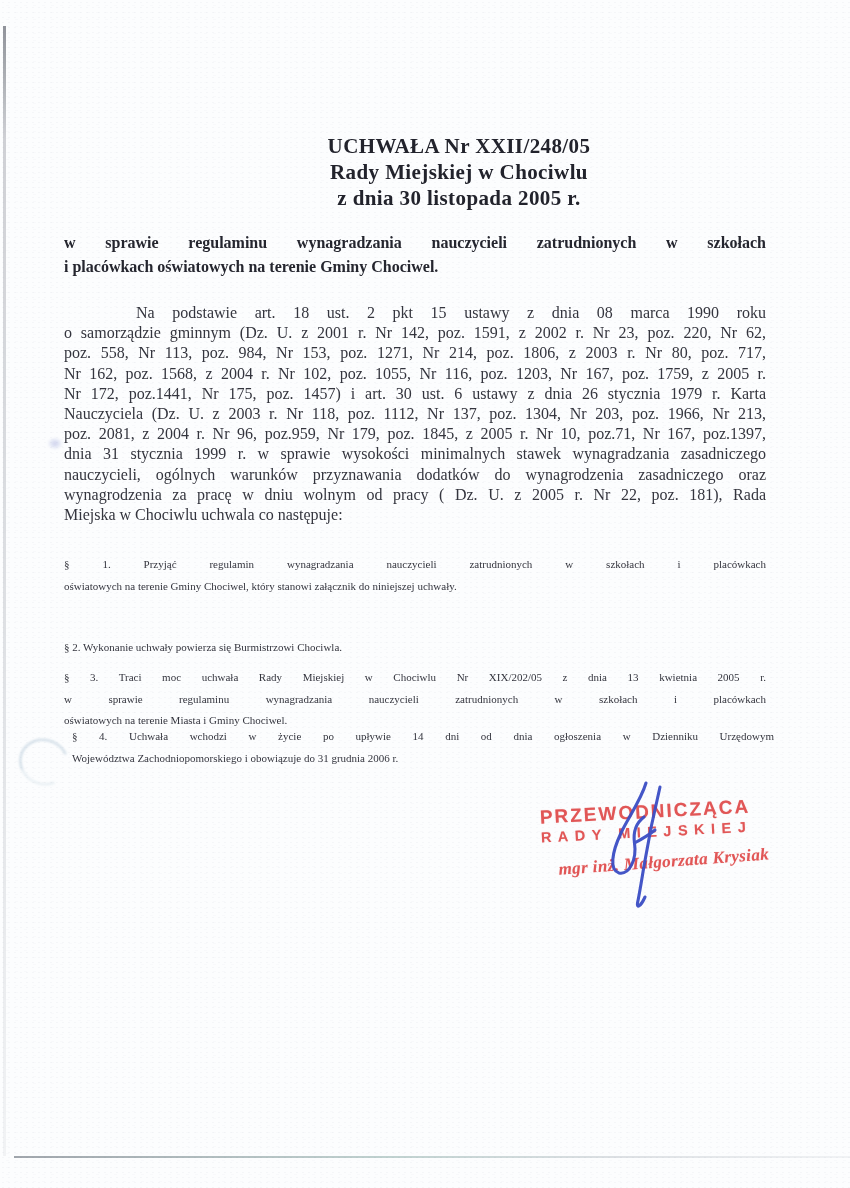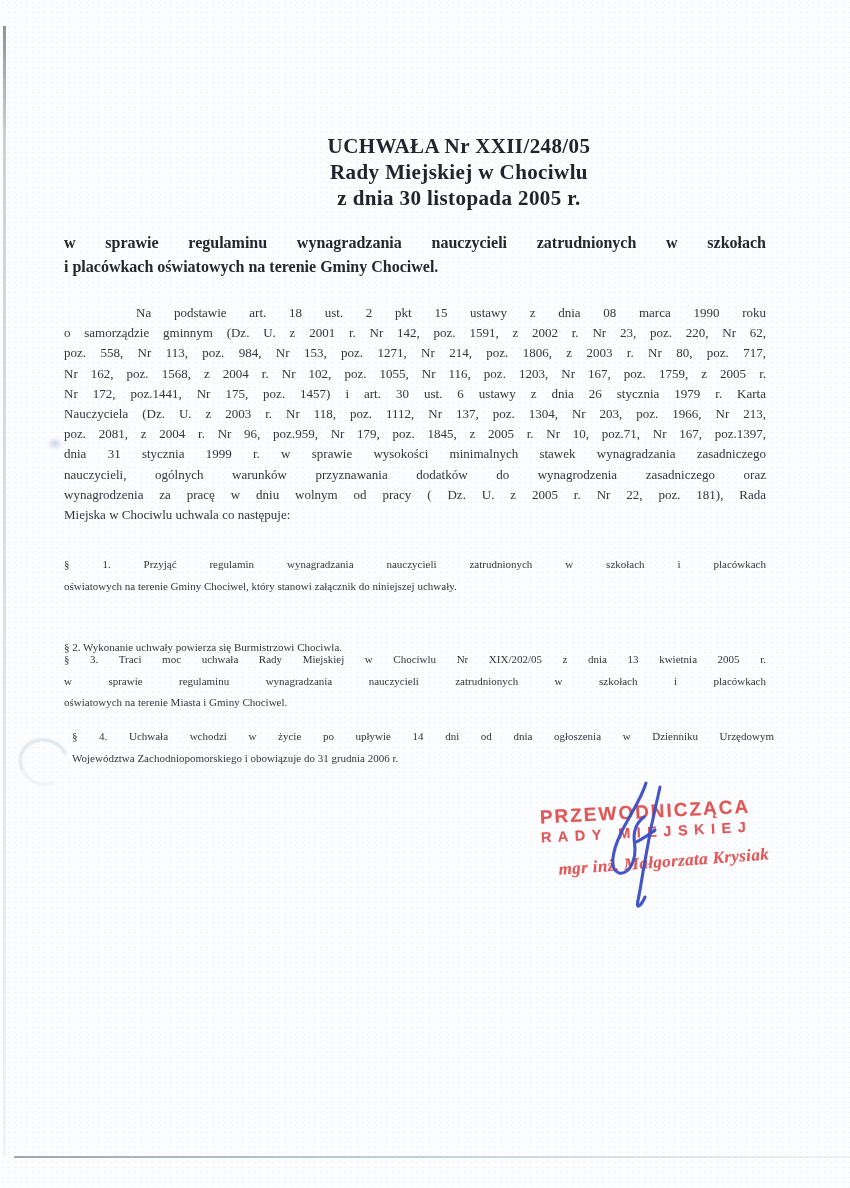--- a/index.html
+++ b/index.html
@@ -48,26 +48,26 @@
     position:absolute;left:64px;top:133px;width:790px;
     text-align:center;font-weight:bold;font-size:21px;line-height:26px;
     color:#22232c;letter-spacing:.4px;
   }
   .subject-block{
     position:absolute;left:64px;top:231px;width:702px;
     font-weight:bold;font-size:16px;line-height:24px;color:#25262f;
   }
   .body-block{
     position:absolute;left:64px;top:303px;width:702px;
-    font-size:13px;line-height:20.2px;
+    font-size:16px;line-height:20.2px;
   }
   .sec{position:absolute;left:64px;width:702px;font-size:11px;line-height:21.5px;}
   .sec-1{top:554px;}
   .sec-2{top:617px;margin-top:20px;}
-  .sec-3{top:649px;font-family:Liberation Serif, serif;}
+  .sec-3{top:667px;font-family:Liberation Serif, serif;}
   .sec-4{top:726px;margin-left:8px;}
   .jline{text-align:justify;text-align-last:justify;}
   .indent{padding-left:72px;}
   
   .stamp{
     position:absolute;left:541px;top:801px;width:214px;
     transform:rotate(-3deg);
     color:#df4a4a;
     font-family:"Liberation Sans", sans-serif;
     font-weight:bold;

